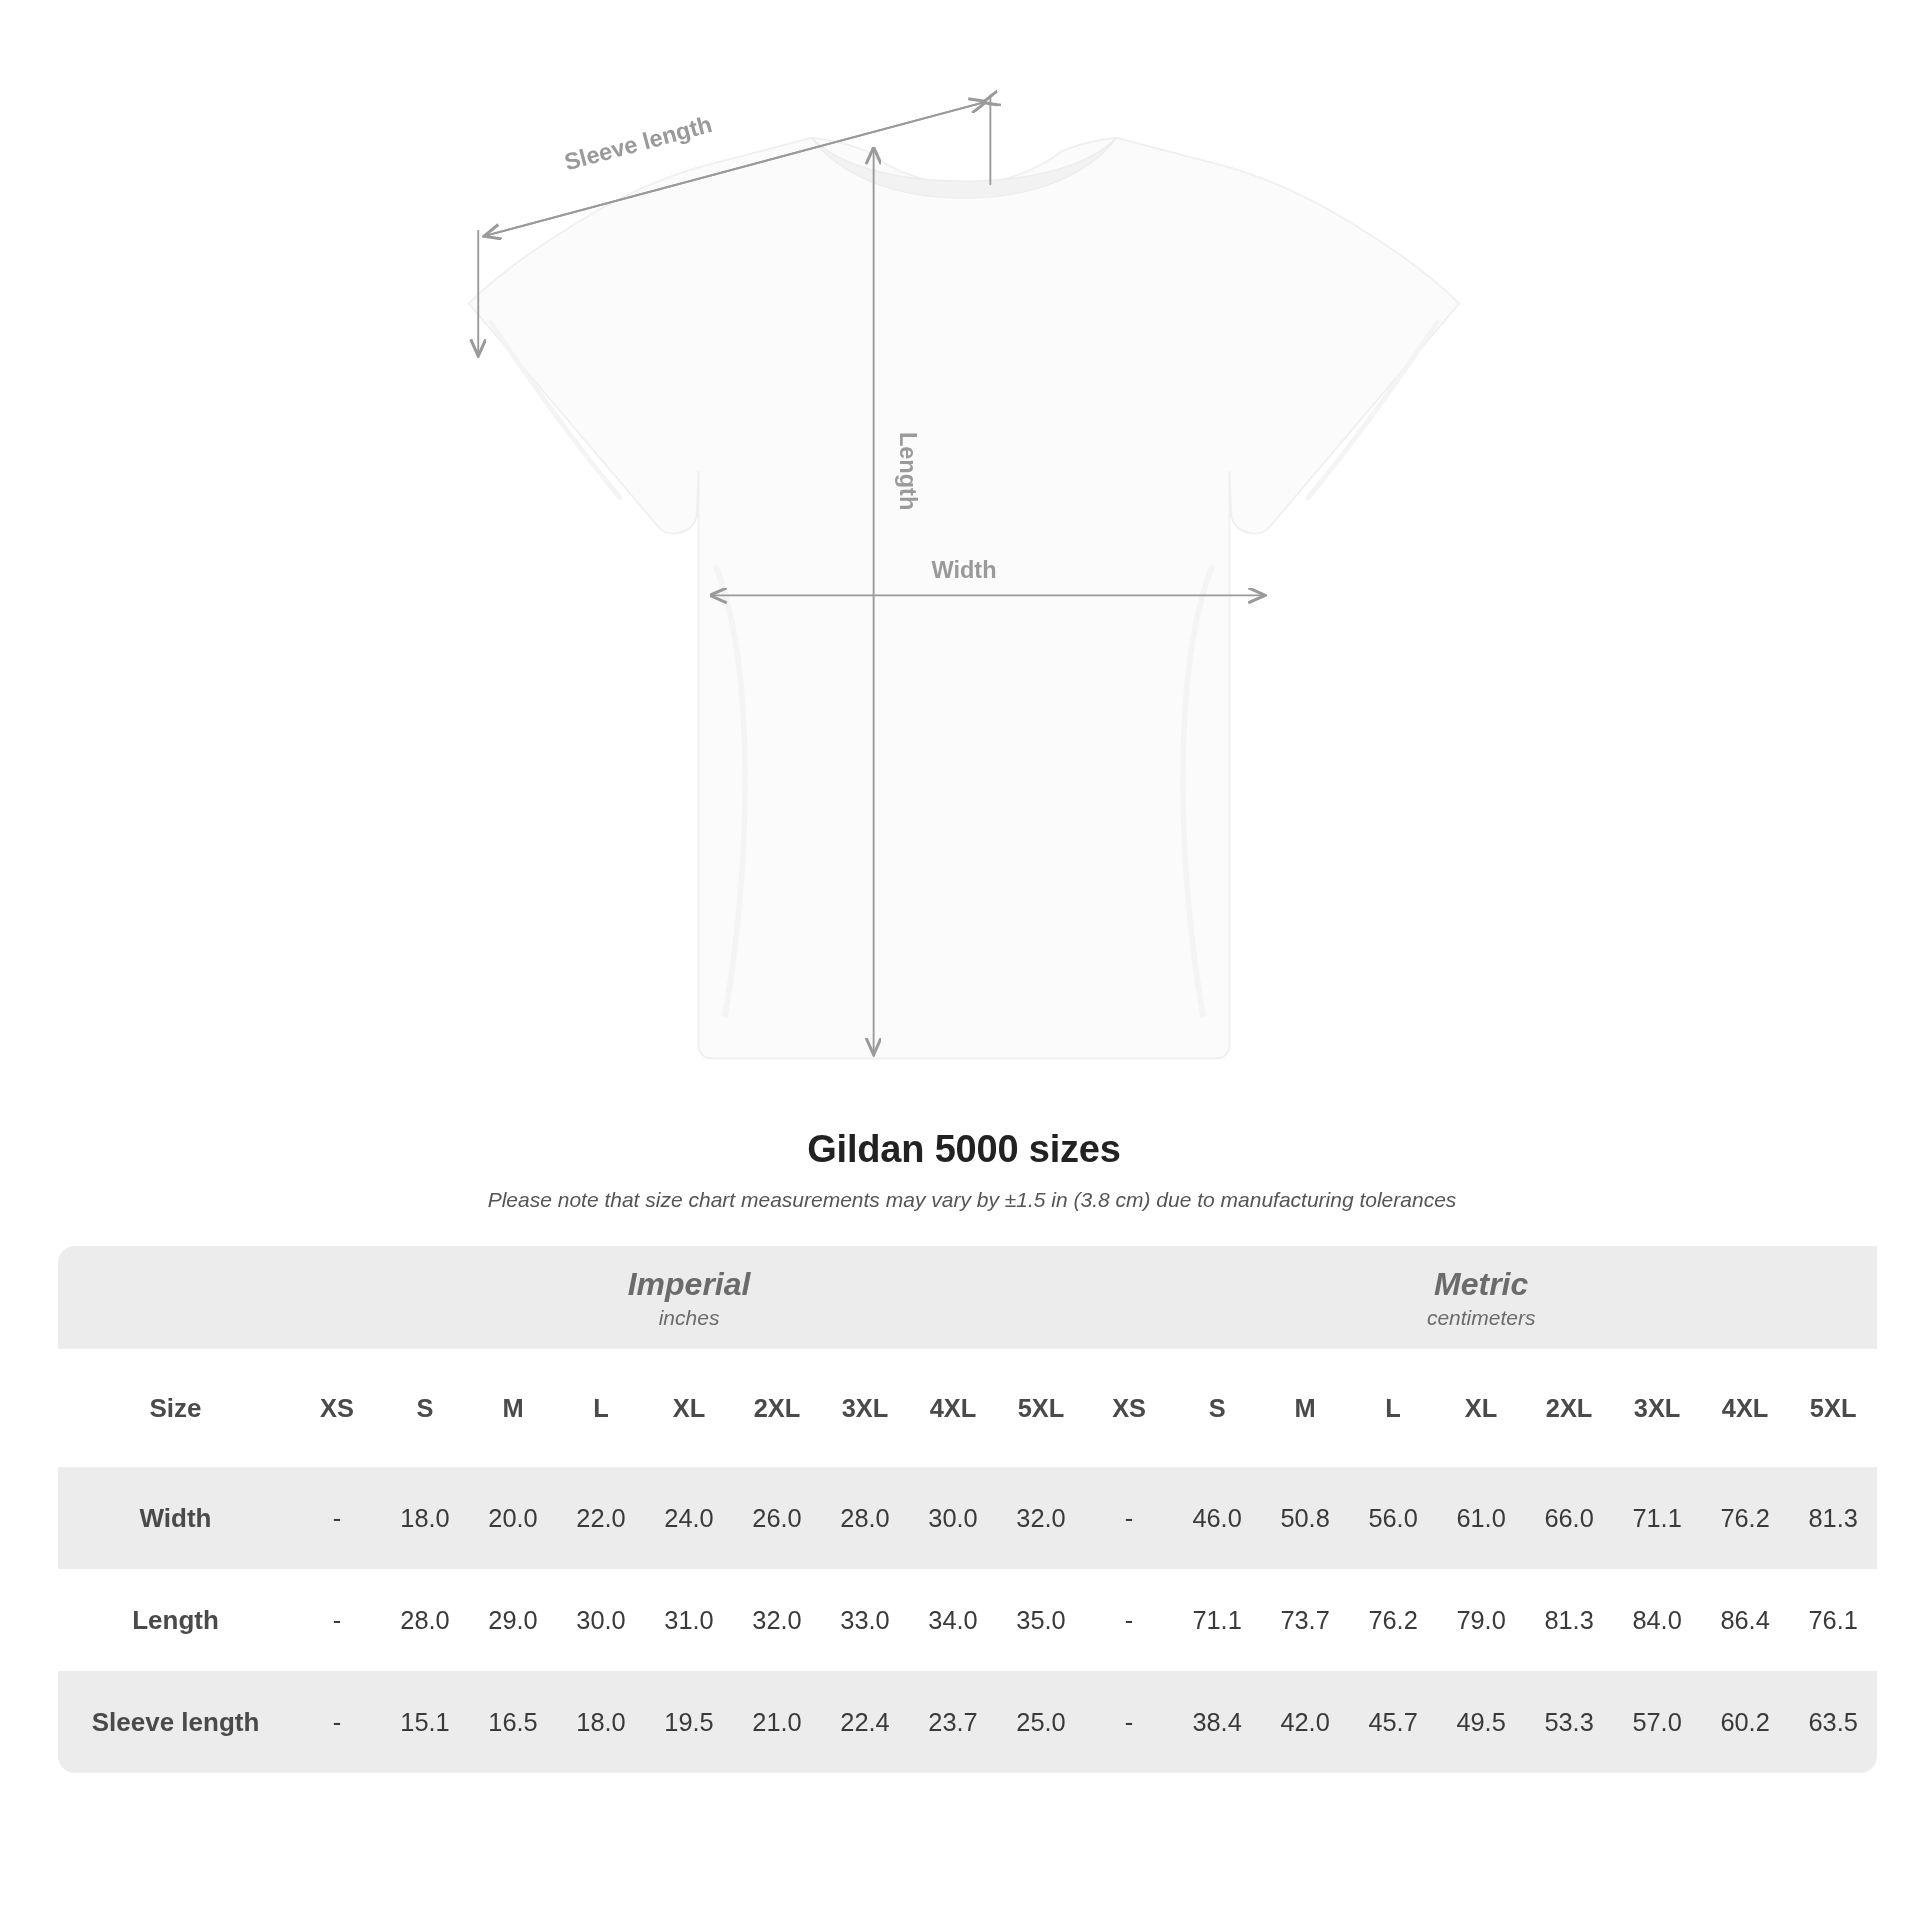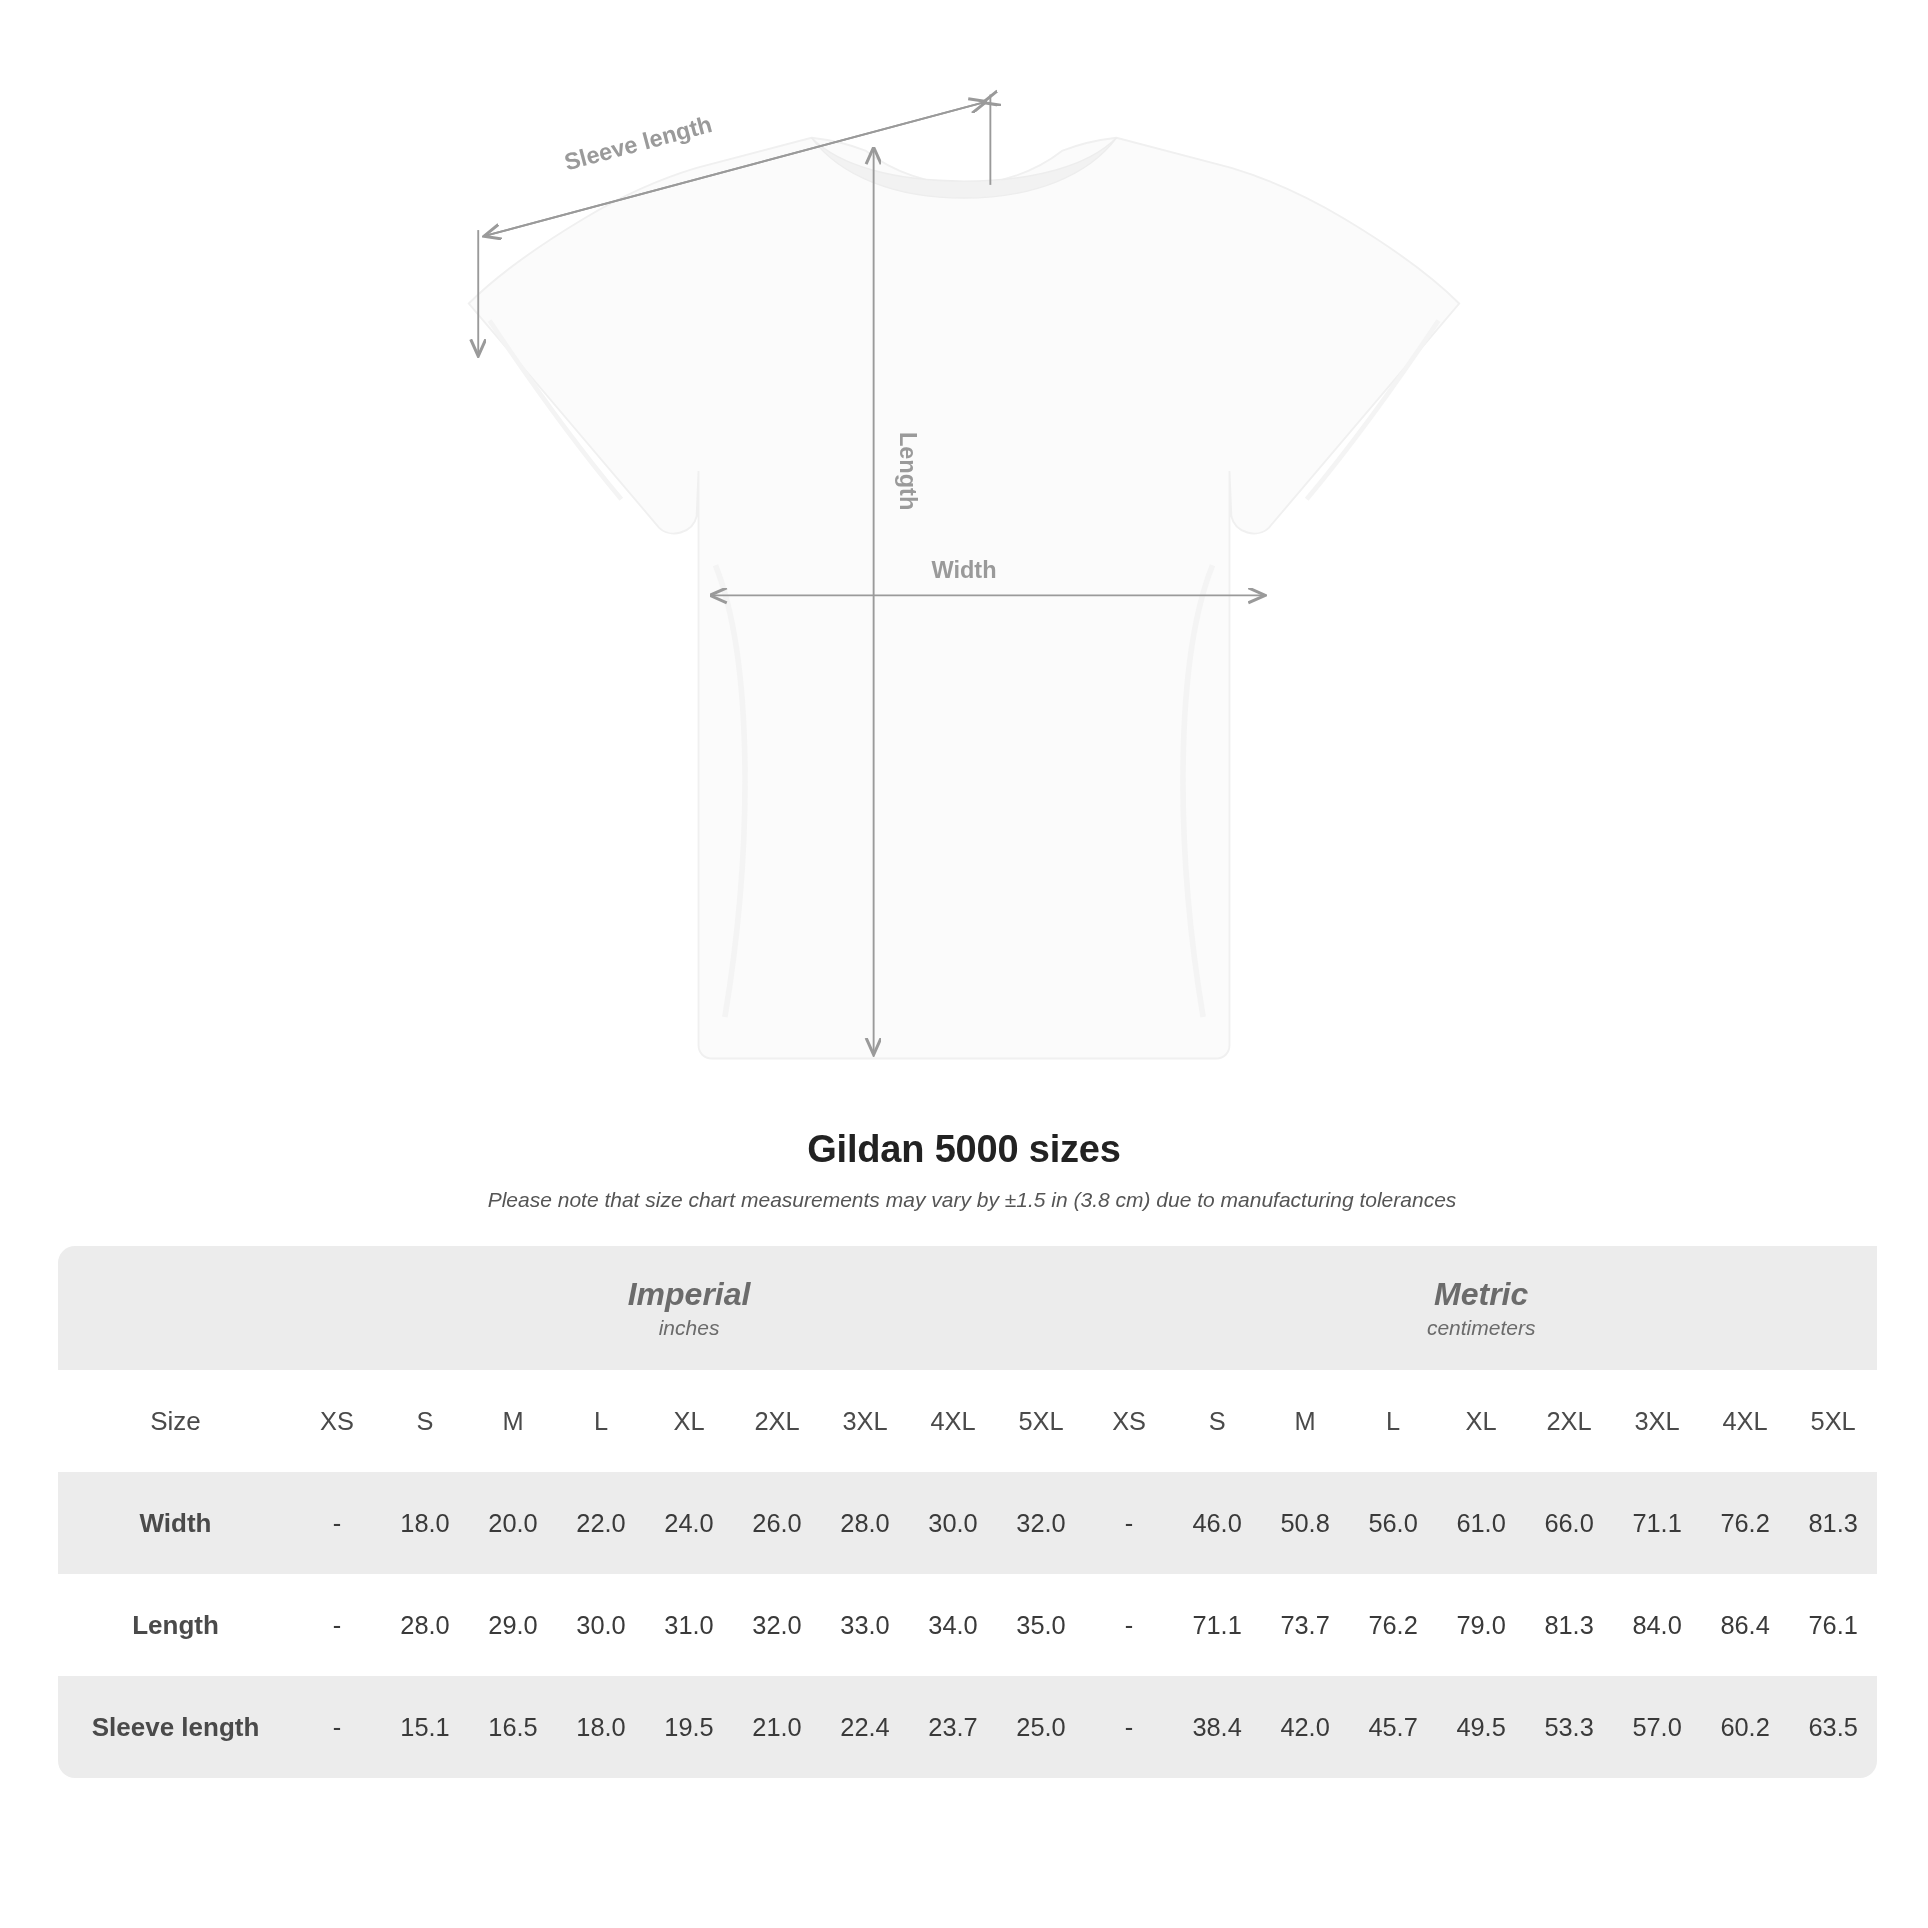--- a/index.html
+++ b/index.html
@@ -61,44 +61,44 @@
     table-layout: fixed;
   }
   table.size-table td, table.size-table th {
     padding: 0;
     text-align: center;
     vertical-align: middle;
   }
 
   .unit-row th {
     background: #ececec;
-    height: 124px;
+    height: 103px;
     font-weight: normal;
   }
   .unit-row th.blank-left {
     border-top-left-radius: 17px;
   }
   .unit-name {
     font-size: 32px;
     font-style: italic;
     font-weight: bold;
     color: #6b6b6b;
   }
   .unit-sub {
     font-size: 21px;
     font-style: italic;
     color: #6b6b6b;
     margin-top: 3px;
   }
 
   .head-row th {
-    height: 102px;
+    height: 118px;
     background: #ffffff;
     font-size: 25.4px;
-    font-weight: normal;
+    font-weight: bold;
     color: #4a4a4a;
   }
   .head-row th.rowlabel {
     font-size: 26px;
   }
 
   tbody tr.data-row td {
     height: 102px;
     font-size: 25.4px;
     color: #3a3a3a;

